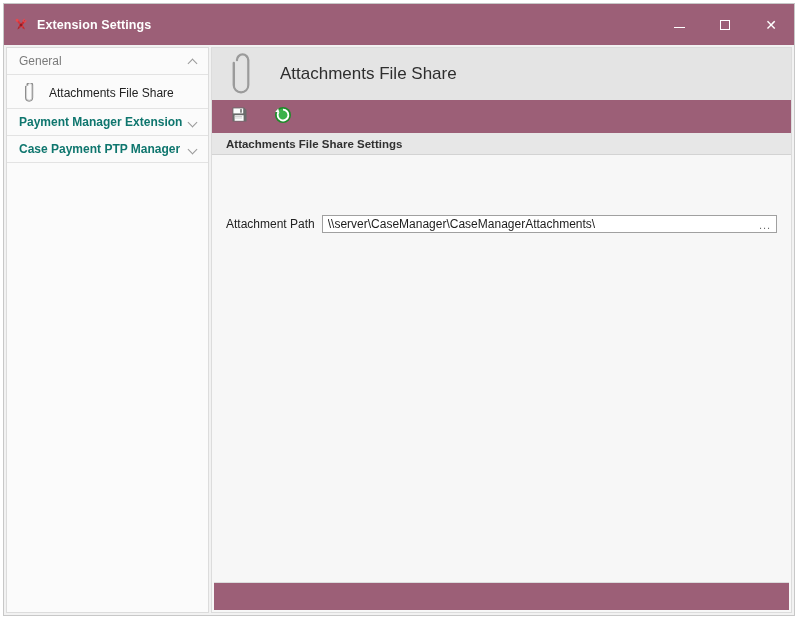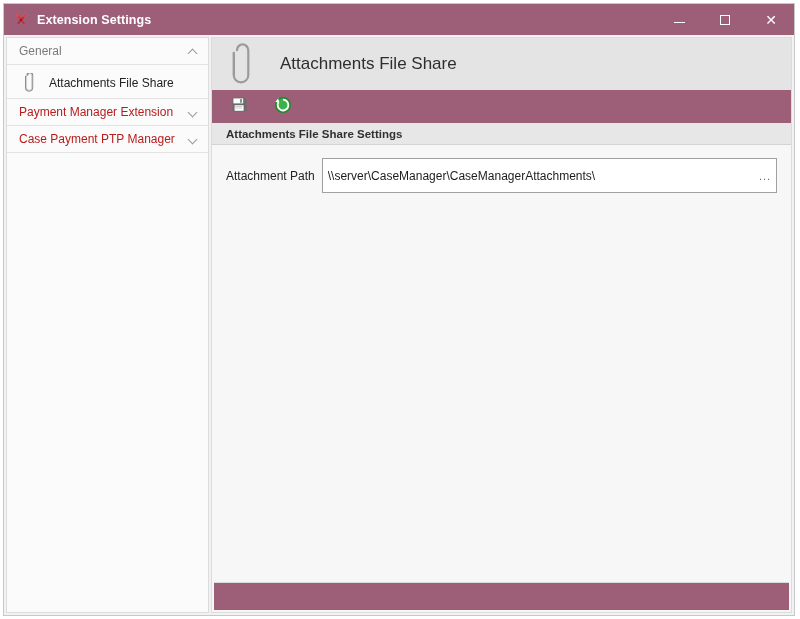--- a/index.html
+++ b/index.html
@@ -30,21 +30,21 @@
   .window-outline-shadow {
     position: absolute;
     left: 0; top: 0;
     width: 800px; height: 619px;
     background: #e9e9e9;
     z-index: -1;
   }
 
   
   .titlebar {
-    height: 31px;
+    height: 41px;
     background: #9c5f77;
     display: flex;
     align-items: center;
     flex: 0 0 auto;
     position: relative;
   }
   .title-icon {
     width: 18px;
     height: 18px;
     margin-left: 8px;
@@ -113,22 +113,22 @@
     display: flex;
     flex-direction: column;
     overflow: hidden;
   }
   .nav-group-header {
     height: 27px;
     display: flex;
     align-items: center;
     padding: 0 10px 0 12px;
     font-size: 12px;
-    font-weight: normal;
-    color: #b91c1c;
+    font-weight: bold;
+    color: #0f766e;
     border-bottom: 1px solid #e3e3e3;
     background: #fbfbfb;
     cursor: default;
     box-sizing: border-box;
   }
   .nav-group-header.muted { color: #7b7b7b; font-weight: normal; }
   .nav-group-header .chev {
     margin-left: auto;
     width: 9px;
     height: 9px;
@@ -242,30 +242,31 @@
   .form-area {
     flex: 1 1 auto;
     background: #f7f7f7;
     padding: 13px 14px 0 14px;
     box-sizing: border-box;
     overflow: hidden;
   }
   .form-row {
     display: flex;
     align-items: center;
+    margin-top: 47px;
   }
   .field-label {
     font-size: 12px;
     color: #222222;
     margin-right: 7px;
     white-space: nowrap;
   }
   .text-input-wrap {
     flex: 1 1 auto;
-    height: 35px;
+    height: 18px;
     background: #ffffff;
     border: 1px solid #a0a0a0;
     box-sizing: border-box;
     display: flex;
     align-items: center;
     position: relative;
     min-width: 0;
   }
   .text-input {
     border: 0;

